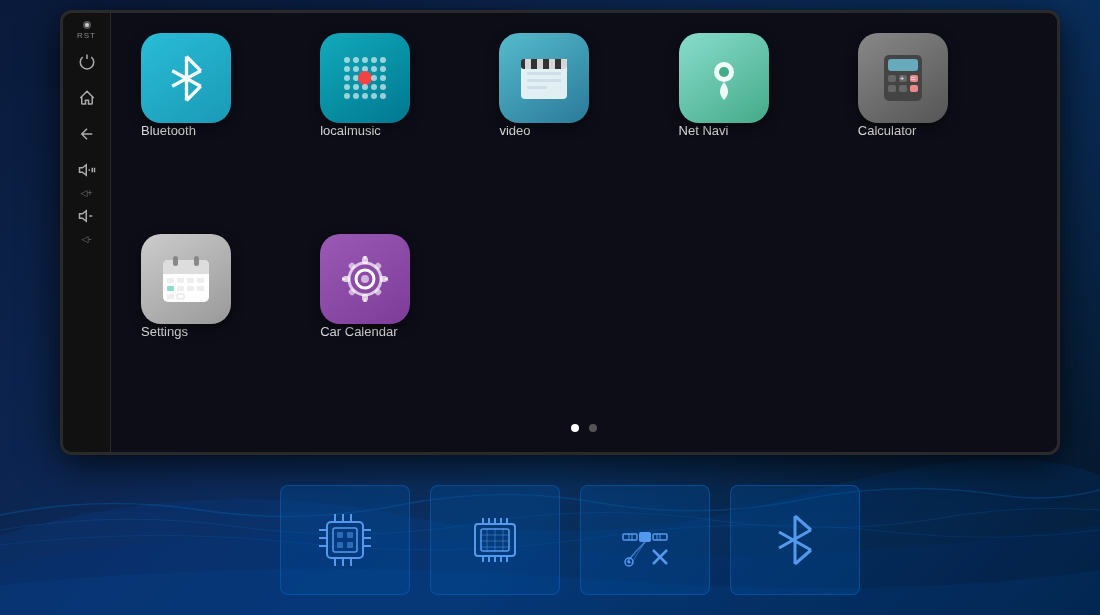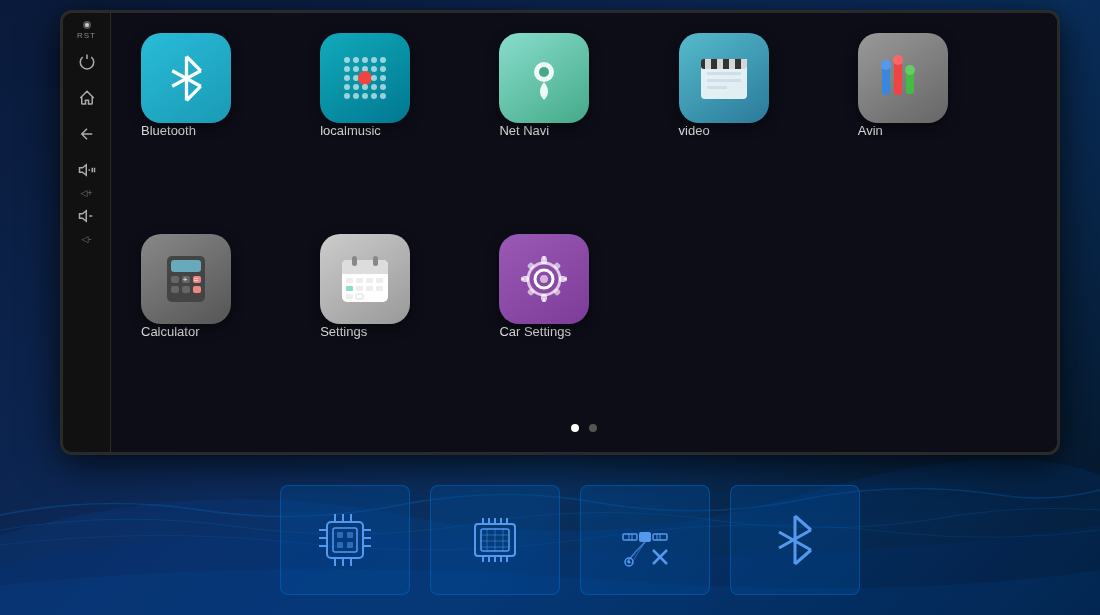--- a/index.html
+++ b/index.html
@@ -295,66 +295,51 @@
             <rect x="17" y="44" width="6" height="6" rx="3" fill="rgba(255,255,255,0.6)"></rect>
             <rect x="26" y="44" width="6" height="6" rx="3" fill="rgba(255,255,255,0.6)"></rect>
             <rect x="35" y="44" width="6" height="6" rx="3" fill="rgba(255,255,255,0.6)"></rect>
             <rect x="44" y="44" width="6" height="6" rx="3" fill="rgba(255,255,255,0.6)"></rect>
           </svg>
         </div>
         <span class="app-label">localmusic</span>
       </div>
 
       <div class="app-item">
-        <div class="app-icon icon-netnavi">
-          <svg width="60" height="60" viewBox="0 0 60 60">
-
-            <circle cx="30" cy="24" r="10" fill="white" opacity="0.9"></circle>
-            <circle cx="30" cy="24" r="5" fill="#4a8"></circle>
-            <path d="M30 34 Q22 44 30 52 Q38 44 30 34Z" fill="white" opacity="0.9"></path>
-          </svg>
-        </div>
-        <span class="app-label">Net Navi</span>
-      </div>
-
-      <div class="app-item">
         <div class="app-icon icon-video">
 
           <svg width="62" height="62" viewBox="0 0 62 62">
             <rect x="8" y="18" width="46" height="34" rx="4" fill="white" opacity="0.85"></rect>
             <rect x="8" y="12" width="46" height="10" rx="3" fill="#333"></rect>
 
             <rect x="12" y="12" width="6" height="10" fill="white" opacity="0.8"></rect>
             <rect x="24" y="12" width="6" height="10" fill="white" opacity="0.8"></rect>
             <rect x="36" y="12" width="6" height="10" fill="white" opacity="0.8"></rect>
             <rect x="48" y="12" width="6" height="10" fill="white" opacity="0.8"></rect>
 
             <rect x="14" y="25" width="34" height="3" rx="1" fill="#bcd" opacity="0.5"></rect>
             <rect x="14" y="32" width="34" height="3" rx="1" fill="#bcd" opacity="0.5"></rect>
             <rect x="14" y="39" width="20" height="3" rx="1" fill="#bcd" opacity="0.5"></rect>
           </svg>
         </div>
         <span class="app-label">video</span>
       </div>
 
       <div class="app-item">
-        <div class="app-icon icon-avin">
-          <svg width="62" height="62" viewBox="0 0 62 62">
-
-            <rect x="10" y="20" width="8" height="28" rx="3" fill="#3a88dd"></rect>
-            <rect x="22" y="15" width="8" height="33" rx="3" fill="#ee4444"></rect>
-            <rect x="34" y="25" width="8" height="22" rx="3" fill="#44bb44"></rect>
-
-            <circle cx="14" cy="18" r="5" fill="#5599ee"></circle>
-            <circle cx="26" cy="13" r="5" fill="#ff6666"></circle>
-            <circle cx="38" cy="23" r="5" fill="#66cc66"></circle>
-          </svg>
-        </div>
-        <span class="app-label">Avin</span>
-      </div>
+        <div class="app-icon icon-netnavi">
+          <svg width="60" height="60" viewBox="0 0 60 60">
+
+            <circle cx="30" cy="24" r="10" fill="white" opacity="0.9"></circle>
+            <circle cx="30" cy="24" r="5" fill="#4a8"></circle>
+            <path d="M30 34 Q22 44 30 52 Q38 44 30 34Z" fill="white" opacity="0.9"></path>
+          </svg>
+        </div>
+        <span class="app-label">Net Navi</span>
+      </div>
+
 
       <div class="app-item">
         <div class="app-icon icon-calculator">
           <svg width="62" height="62" viewBox="0 0 62 62">
 
             <rect x="12" y="8" width="38" height="46" rx="5" fill="#444"></rect>
             <rect x="16" y="12" width="30" height="12" rx="3" fill="#6ab"></rect>
 
             <rect x="16" y="28" width="8" height="7" rx="2" fill="#666"></rect>
             <rect x="27" y="28" width="8" height="7" rx="2" fill="#666"></rect>
@@ -411,21 +396,21 @@
             <rect x="28" y="9" width="6" height="7" rx="2" fill="white" opacity="0.7"></rect>
             <rect x="28" y="46" width="6" height="7" rx="2" fill="white" opacity="0.7"></rect>
             <rect x="9" y="28" width="7" height="6" rx="2" fill="white" opacity="0.7"></rect>
             <rect x="46" y="28" width="7" height="6" rx="2" fill="white" opacity="0.7"></rect>
             <rect x="15" y="15" width="6" height="6" rx="2" fill="white" opacity="0.6" transform="rotate(45 18 18)"></rect>
             <rect x="41" y="15" width="6" height="6" rx="2" fill="white" opacity="0.6" transform="rotate(45 44 18)"></rect>
             <rect x="15" y="41" width="6" height="6" rx="2" fill="white" opacity="0.6" transform="rotate(45 18 44)"></rect>
             <rect x="41" y="41" width="6" height="6" rx="2" fill="white" opacity="0.6" transform="rotate(45 44 44)"></rect>
           </svg>
         </div>
-        <span class="app-label">Car Settings</span>
+        <span class="app-label">Car Calendar</span>
       </div>
 
 
     </div>
 
     <div class="page-dots">
       <div class="dot active"></div>
       <div class="dot"></div>
     </div>
   </div>

